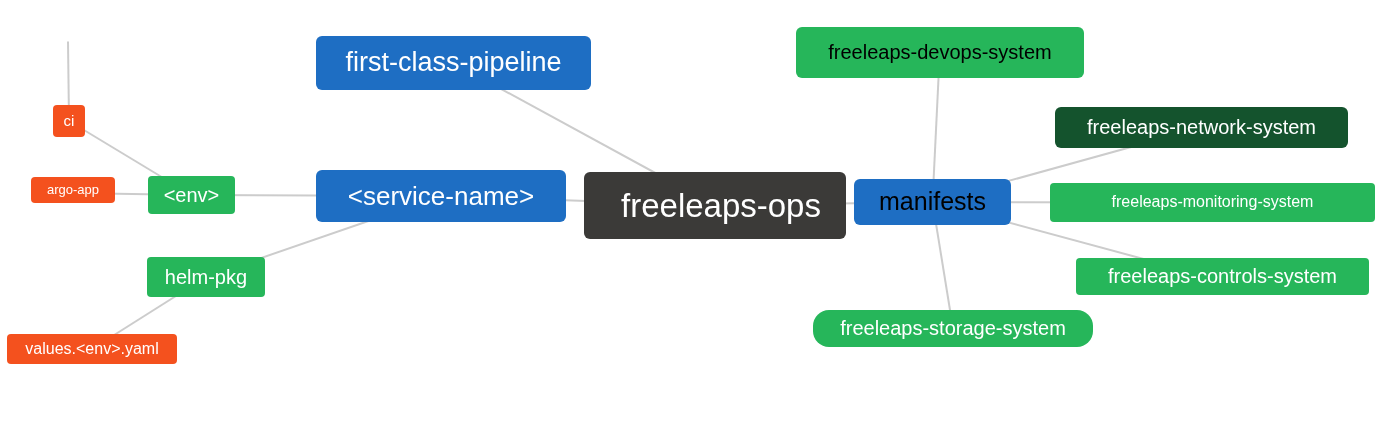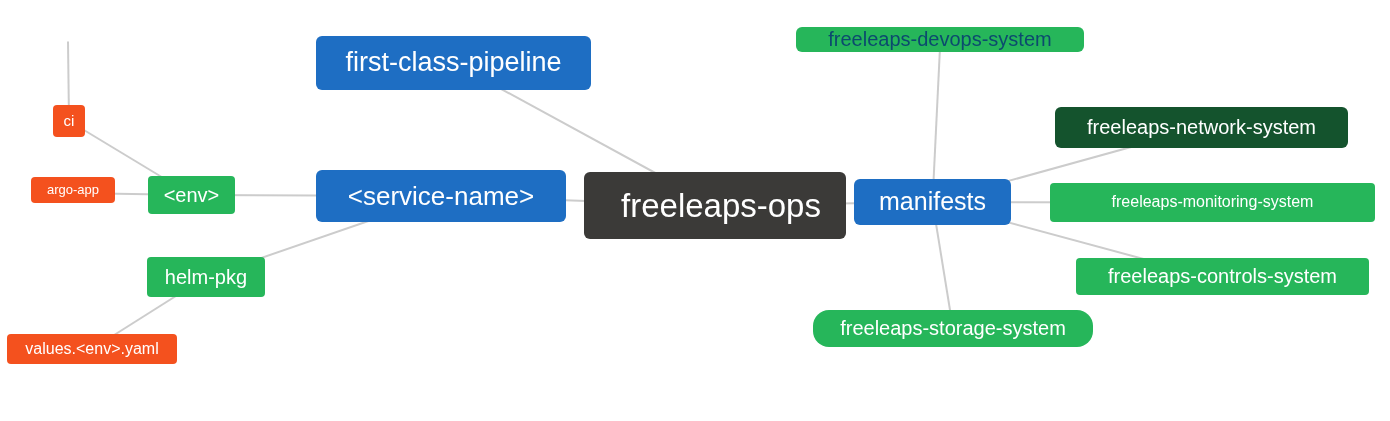--- a/index.html
+++ b/index.html
@@ -86,25 +86,25 @@
   </div>
 
   <div class="node" style="left: 316px; top: 170px; width: 250px; height: 52px; background: rgb(30, 110, 195); color: rgb(255, 255, 255); font-size: 26px; border-radius: 6px;">
     <span class="node-label">&lt;service-name&gt;</span>
   </div>
 
   <div class="node" style="left: 584px; top: 172px; width: 262px; height: 67px; background: rgb(59, 58, 56); color: rgb(255, 255, 255); font-size: 33px; border-radius: 6px; padding-left: 12px;">
     <span class="node-label">freeleaps-ops</span>
   </div>
 
-  <div class="node" style="left: 854px; top: 179px; width: 157px; height: 46px; background: rgb(30, 110, 195); color: #ffffff; font-size: 25px; border-radius: 6px;">
+  <div class="node" style="left: 854px; top: 179px; width: 157px; height: 46px; background: rgb(30, 110, 195); color: #000000; font-size: 25px; border-radius: 6px;">
     <span class="node-label">manifests</span>
   </div>
 
-  <div class="node" style="left: 796px; top: 27px; width: 288px; height: 25px; background: rgb(38, 182, 90); color: #0c4a6e; font-size: 20px; border-radius: 6px; justify-content: center;">
+  <div class="node" style="left: 796px; top: 27px; width: 288px; height: 51px; background: rgb(38, 182, 90); color: #000000; font-size: 20px; border-radius: 6px; justify-content: center;">
     <span class="node-label">freeleaps-devops-system</span>
   </div>
 
   <div class="node" style="left: 1055px; top: 107px; width: 293px; height: 41px; background: #14532d; color: rgb(255, 255, 255); font-size: 20px; border-radius: 6px;">
     <span class="node-label">freeleaps-network-system</span>
   </div>
 
   <div class="node" style="left: 1050px; top: 183px; width: 325px; height: 39px; background: rgb(38, 182, 90); color: rgb(255, 255, 255); font-size: 16px; border-radius: 4px;">
     <span class="node-label">freeleaps-monitoring-system</span>
   </div>

